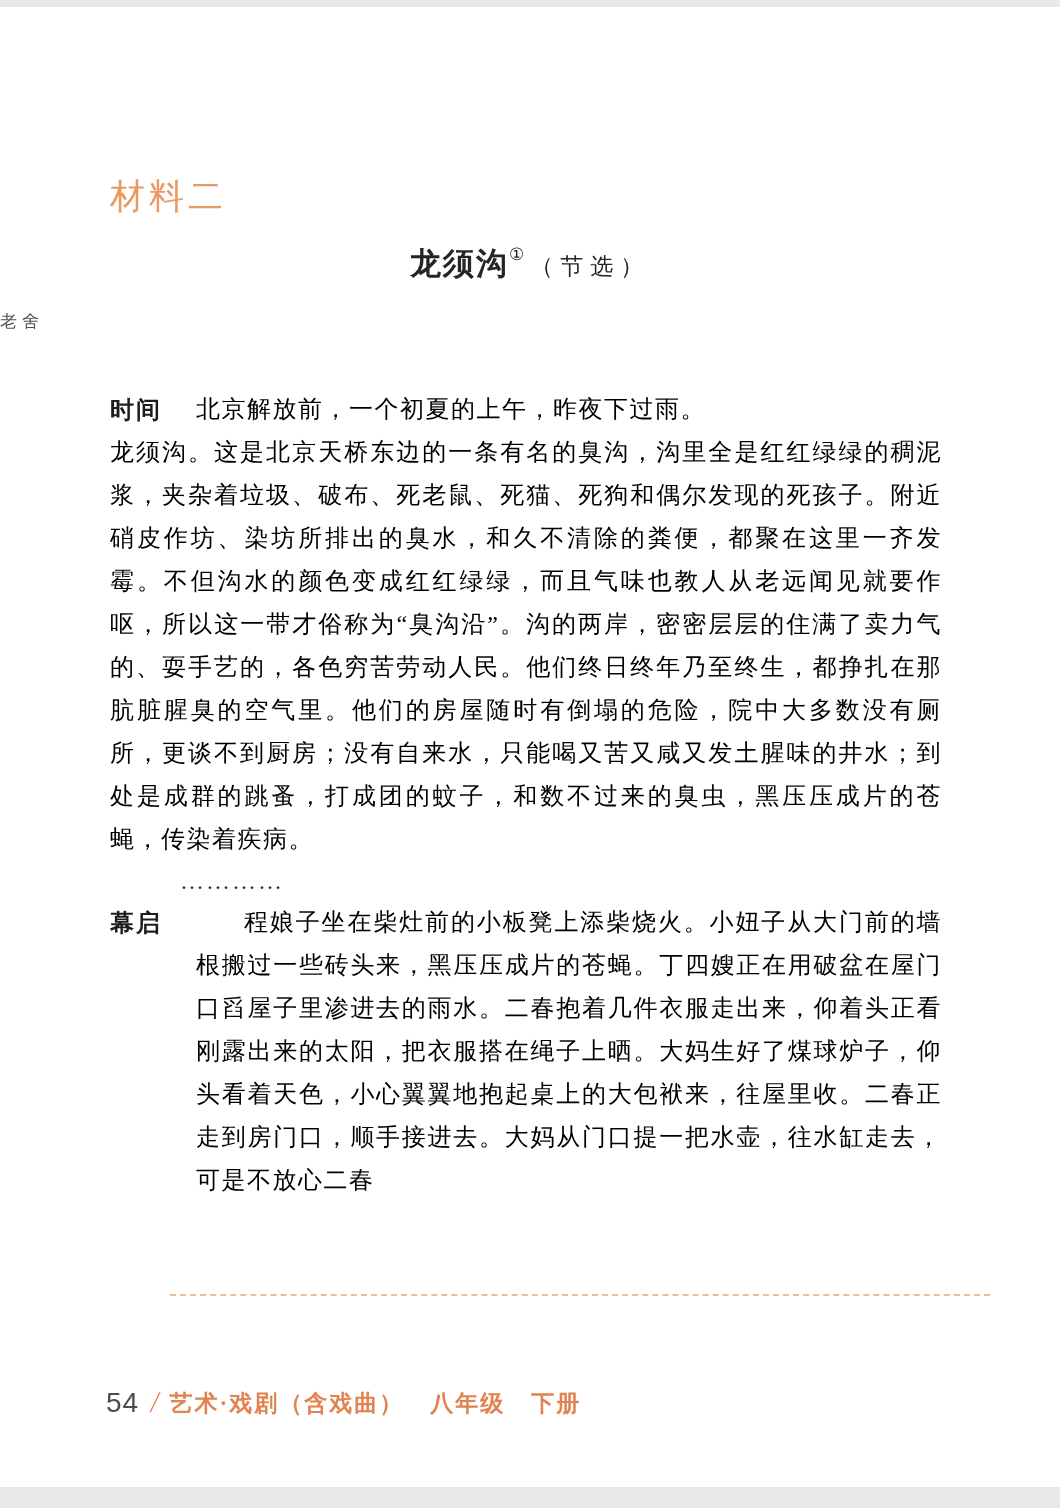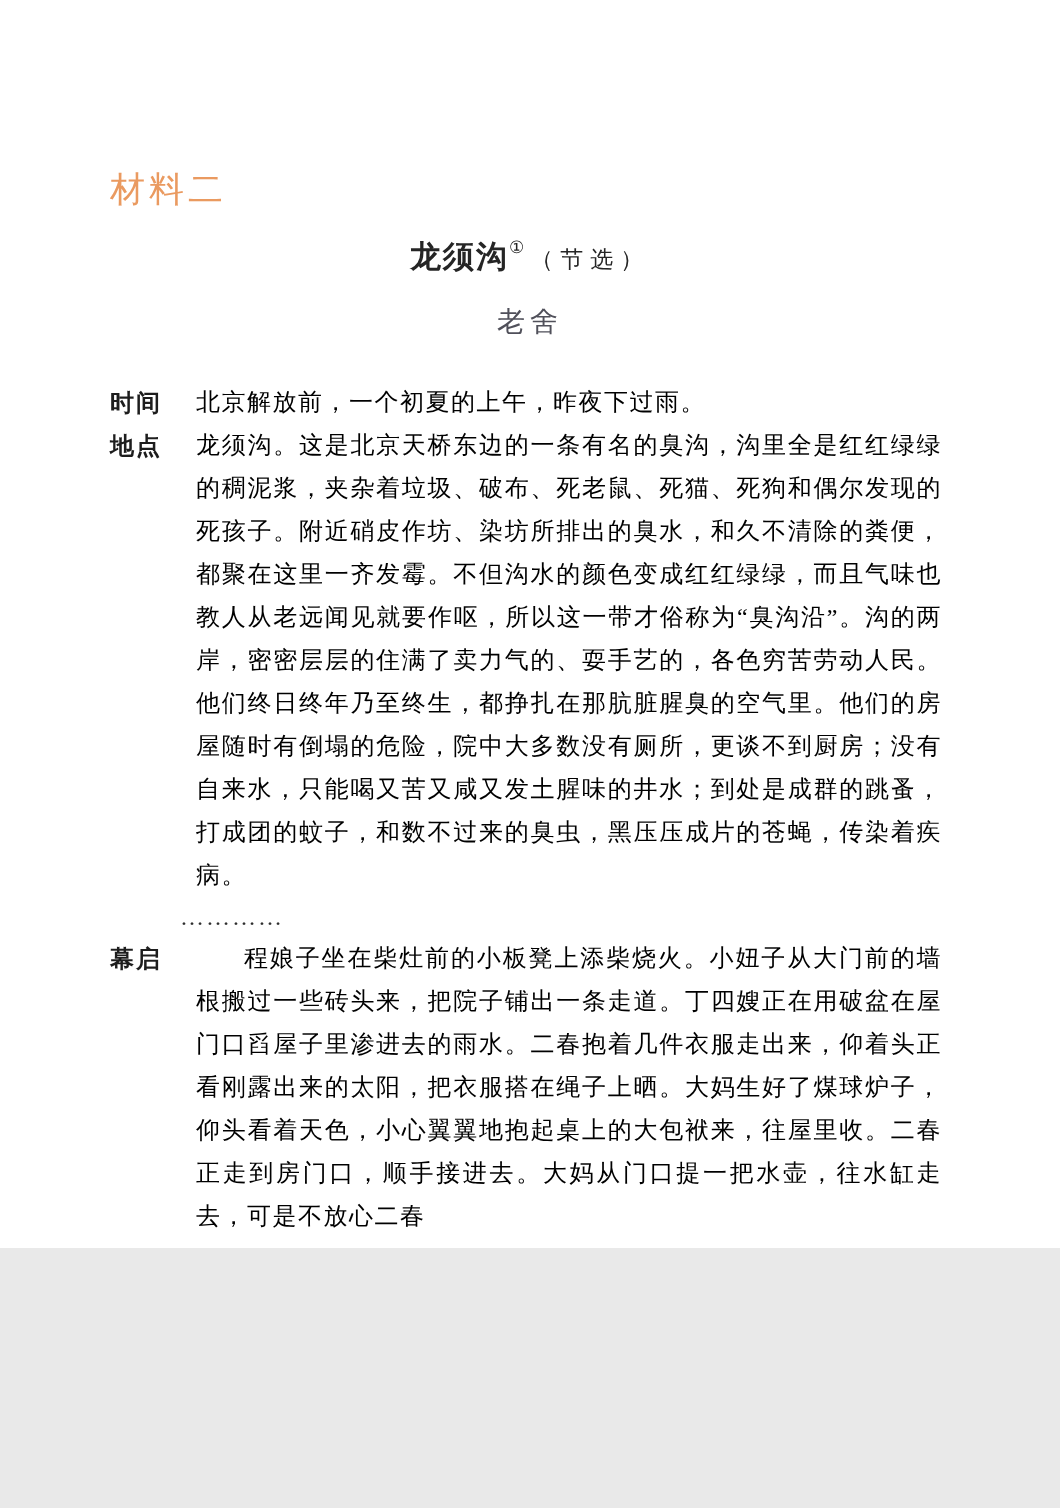--- a/index.html
+++ b/index.html
@@ -1,20 +1,20 @@
 <!DOCTYPE html>
 <html><head>
 <meta charset="utf-8">
 <style>
   html, body { margin: 0; padding: 0; background: #e9e9e9; }
   .page {
     position: relative;
     width: 1060px;
-    height: 1248px;
-    margin: 0 auto;
+    height: 1480px;
+    margin: 7px auto;
     background: #ffffff;
     font-family: "Liberation Serif", "DejaVu Serif", serif;
     color: #2e2e2e;
     overflow: hidden;
   }
 
   .material-label {
     position: absolute;
     left: 110px;
     top: 166px;
@@ -48,22 +48,21 @@
     font-size: 23px;
     letter-spacing: 7px;
     margin-left: 6px;
   }
 
   .author {
     position: absolute;
     left: 0;
     top: 303px;
     width: 100%;
-    text-align: center;
-    font-size: 28px;
+    font-size: 17px;
     color: #50505a;
     letter-spacing: 5px;
   }
 
   .script {
     position: absolute;
     left: 110px;
     top: 381px;
     width: 832px;
   }
@@ -160,40 +159,40 @@
   <div class="script">
 
     <div class="entry">
       <div class="label">时间</div>
       <div class="text">
         <p>北京解放前，一个初夏的上午，昨夜下过雨。</p>
       </div>
     </div>
 
     <div class="entry">
-      <div class="label">地点</div>
       <div class="text">
         <p>龙须沟。这是北京天桥东边的一条有名的臭沟，沟里全是红红绿绿的稠泥浆，夹杂着垃圾、破布、死老鼠、死猫、死狗和偶尔发现的死孩子。附近硝皮作坊、染坊所排出的臭水，和久不清除的粪便，都聚在这里一齐发霉。不但沟水的颜色变成红红绿绿，而且气味也教人从老远闻见就要作呕，所以这一带才俗称为“臭沟沿”。沟的两岸，密密层层的住满了卖力气的、耍手艺的，各色穷苦劳动人民。他们终日终年乃至终生，都挣扎在那肮脏腥臭的空气里。他们的房屋随时有倒塌的危险，院中大多数没有厕所，更谈不到厨房；没有自来水，只能喝又苦又咸又发土腥味的井水；到处是成群的跳蚤，打成团的蚊子，和数不过来的臭虫，黑压压成片的苍蝇，传染着疾病。</p>
       </div>
     </div>
 
     <div class="ellipsis-row">…………</div>
 
     <div class="entry">
       <div class="label">幕启</div>
       <div class="text">
-        <p class="para-indent">程娘子坐在柴灶前的小板凳上添柴烧火。小妞子从大门前的墙根搬过一些砖头来，把院子铺出一条走道。丁四嫂正在用破盆在屋门口舀屋子里渗进去的雨水。二春抱着几件衣服走出来，仰着头正看刚露出来的太阳，把衣服搭在绳子上晒。大妈生好了煤球炉子，仰头看着天色，小心翼翼地抱起桌上的大包袱来，往屋里收。二春正走到房门口，顺手接进去。大妈从门口提一把水壶，往水缸走去，可是不放心二春</p>
+        <p class="para-indent">程娘子坐在柴灶前的小板凳上添柴烧火。小妞子从大门前的墙根搬过一些砖头来，黑压压成片的苍蝇。丁四嫂正在用破盆在屋门口舀屋子里渗进去的雨水。二春抱着几件衣服走出来，仰着头正看刚露出来的太阳，把衣服搭在绳子上晒。大妈生好了煤球炉子，仰头看着天色，小心翼翼地抱起桌上的大包袱来，往屋里收。二春正走到房门口，顺手接进去。大妈从门口提一把水壶，往水缸走去，可是不放心二春</p>
       </div>
     </div>
 
   </div>
 
   <div class="footnote-divider"></div>
 
 
   <div class="footer">
     <span class="page-number">54</span>
     <span class="footer-sep">/</span>
+    <span class="footer-text">艺术·戏剧（含戏曲）</span>
     <span class="footer-text footer-grade">八年级</span>
     <span class="footer-text footer-volume">下册</span>
   </div>
 
 </div>
 
 </body></html>

